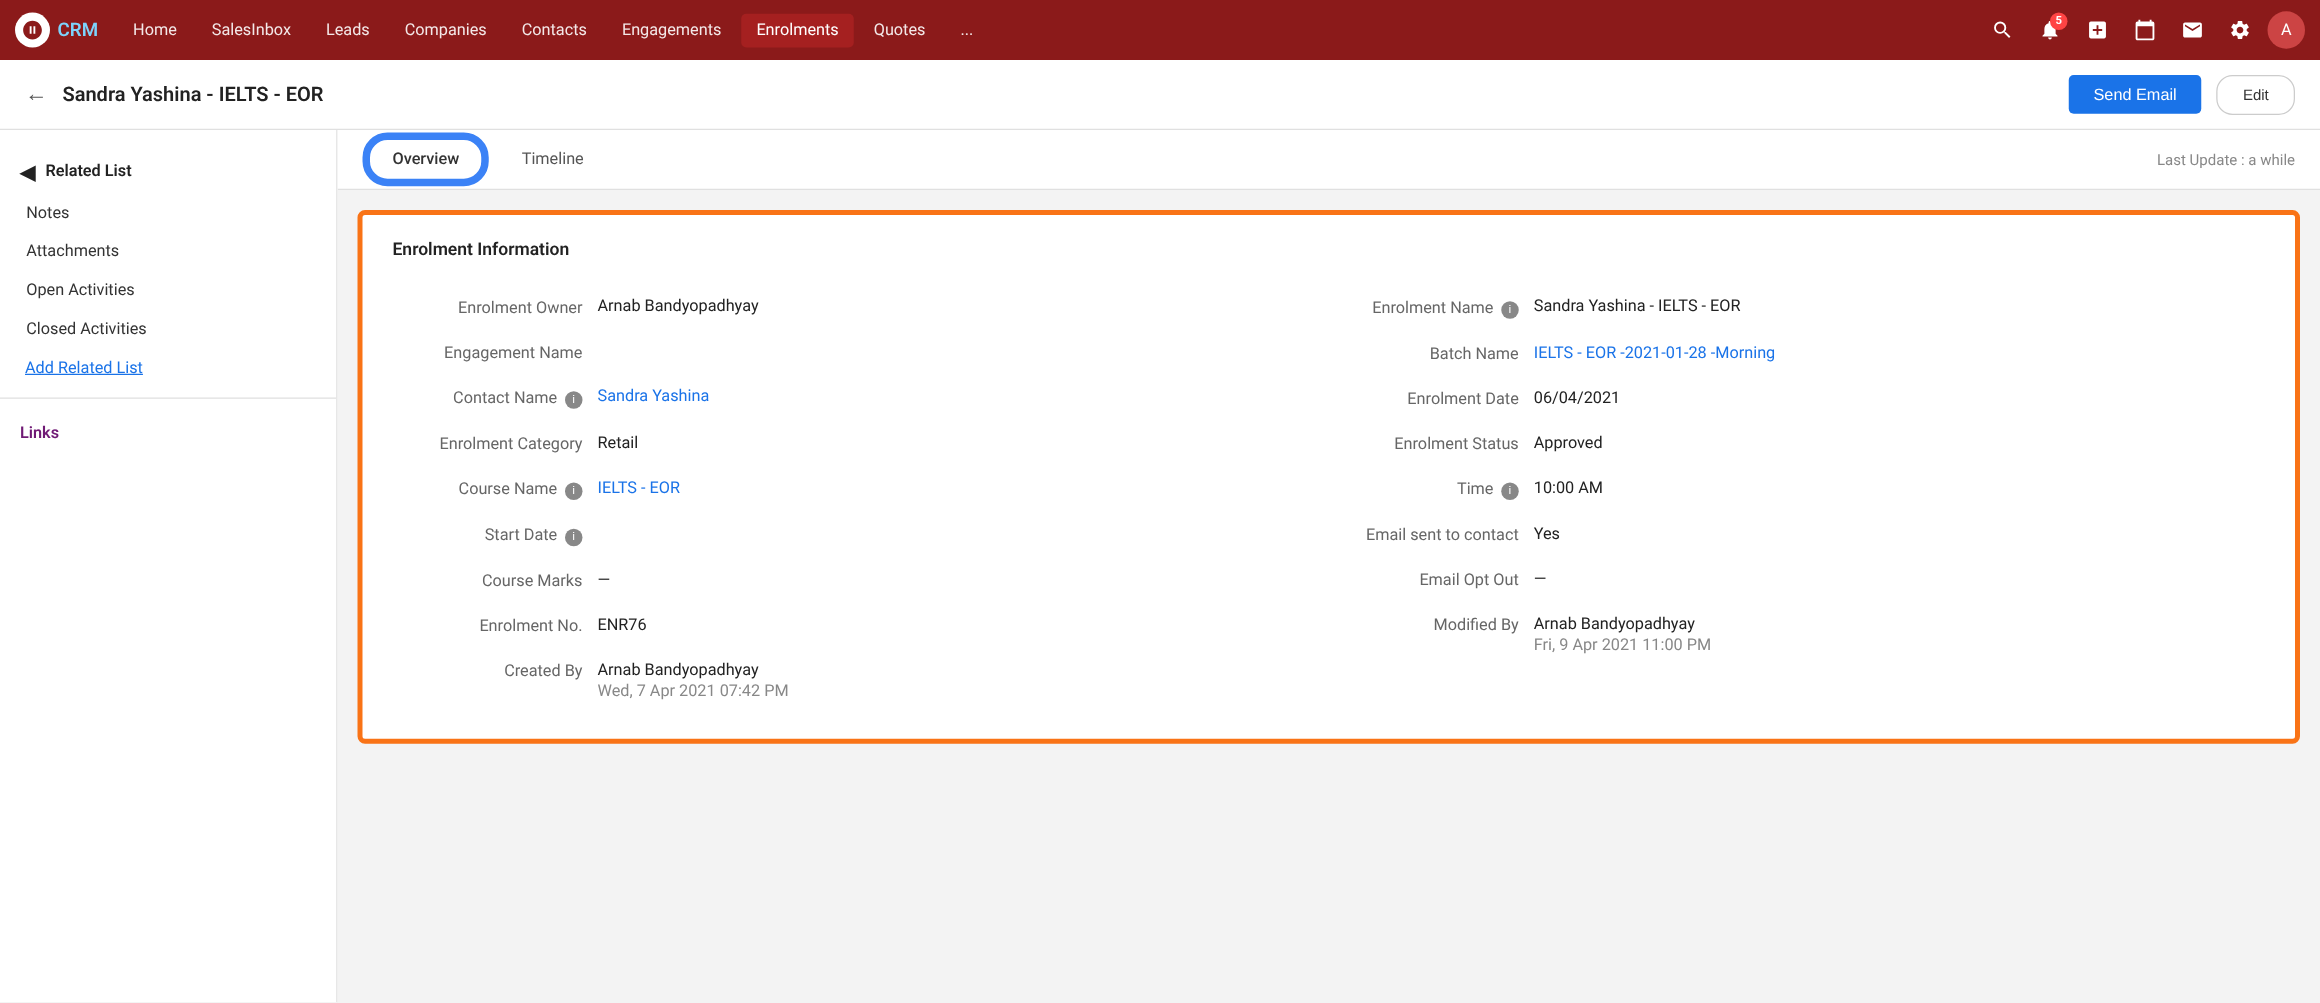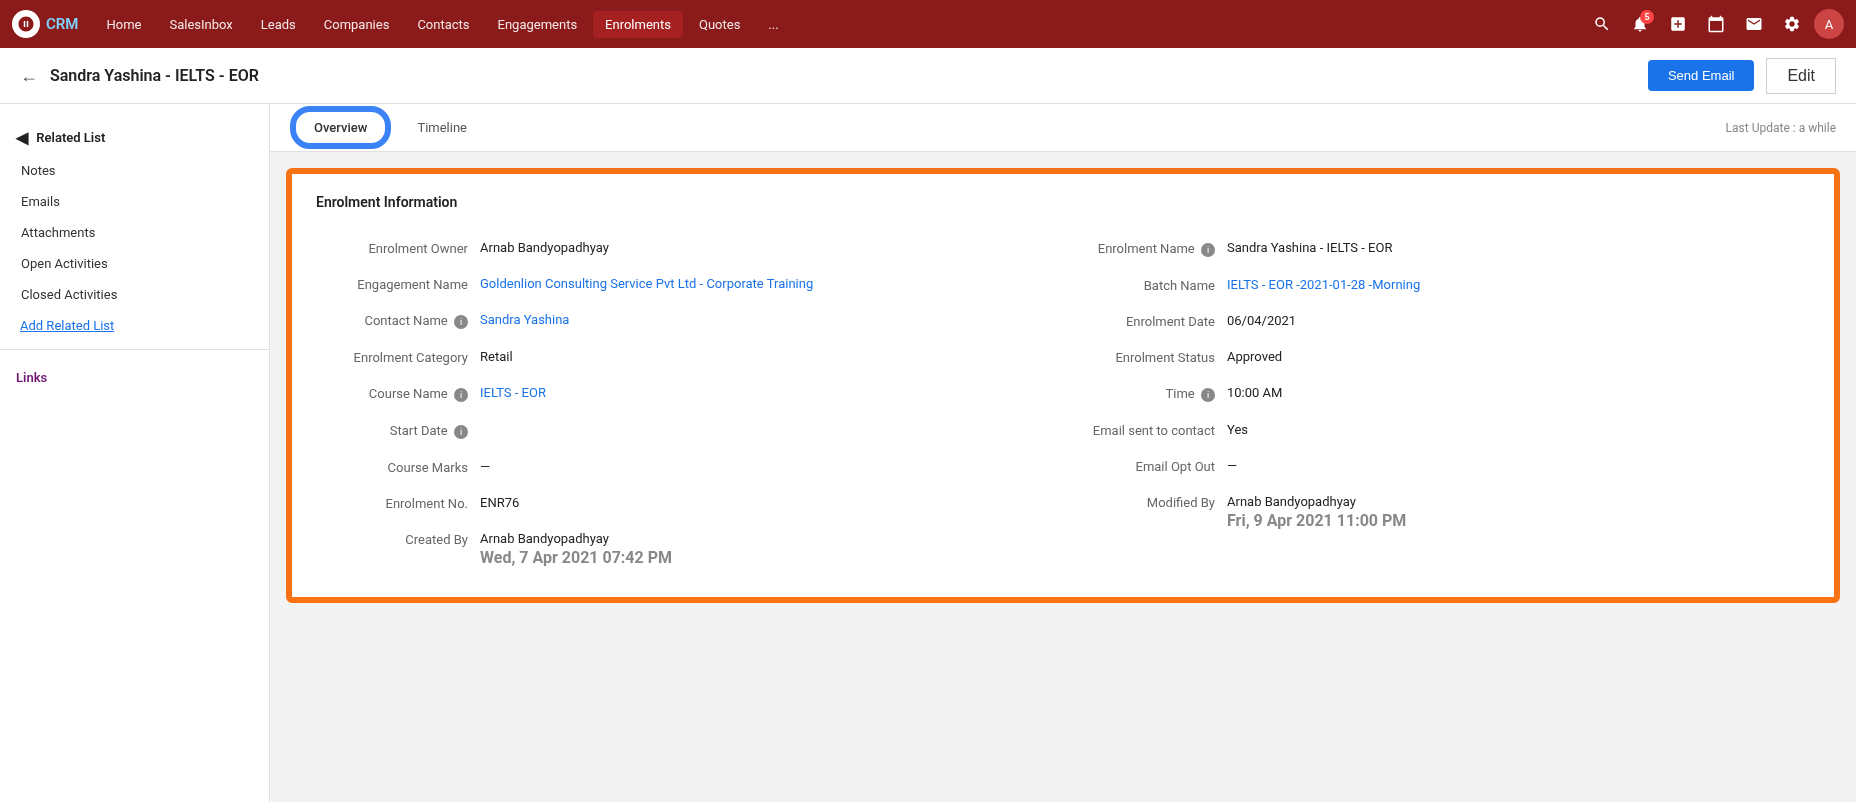--- a/index.html
+++ b/index.html
@@ -115,22 +115,22 @@
       border-radius: 4px;
       font-size: 13px;
       cursor: pointer;
       font-weight: 500;
     }
     .btn-edit {
       background: white;
       color: #333;
       border: 1px solid #ccc;
       padding: 8px 20px;
-      border-radius: 0;
-      font-size: 16px;
+      border-radius: 13px;
+      font-size: 12px;
       cursor: pointer;
     }
 
     
     .layout {
       display: flex;
       height: calc(100vh - 104px);
       overflow: hidden;
     }
 
@@ -210,21 +210,21 @@
       margin-left: auto;
       font-size: 12px;
       color: #888;
     }
 
     
     .detail-card {
       background: white;
       margin: 16px;
       border-radius: 6px;
-      border: 6px solid #f97316;
+      border: 4px solid #f97316;
       padding: 20px 24px;
     }
     .detail-card-title {
       font-size: 14px;
       font-weight: 600;
       color: #222;
       margin-bottom: 20px;
     }
     .fields-grid {
       display: grid;
@@ -248,24 +248,23 @@
     .field-value {
       color: #222;
       font-size: 13px;
       flex: 1;
     }
     .field-value.link {
       color: #1a73e8;
       cursor: pointer;
     }
     .field-value .sub-text {
-      font-size: 16px;
+      font-size: 13px;
       color: #888;
       margin-top: 2px;
-      font-weight: bold;
     }
     .info-icon {
       display: inline-flex;
       align-items: center;
       justify-content: center;
       width: 14px;
       height: 14px;
       border-radius: 50%;
       background: #888;
       color: white;
@@ -343,21 +342,20 @@
 </div>
 
 <div class="layout">
 
   <aside class="sidebar">
     <div class="sidebar-section-header">
       <span style="font-size:16px;">◀</span>
       <span>Related List</span>
     </div>
     <div class="sidebar-item">Notes</div>
-    <div class="sidebar-item">Emails</div>
     <div class="sidebar-item">Attachments</div>
     <div class="sidebar-item">Open Activities</div>
     <div class="sidebar-item">Closed Activities</div>
     <div class="sidebar-link">Add Related List</div>
     <div class="sidebar-divider"></div>
     <div class="sidebar-section-links">Links</div>
   </aside>
 
   <div class="main">
 
@@ -374,21 +372,20 @@
 
         <div>
 
           <div class="field-row">
             <span class="field-label">Enrolment Owner</span>
             <span class="field-value">Arnab Bandyopadhyay</span>
           </div>
 
           <div class="field-row">
             <span class="field-label">Engagement Name</span>
-            <span class="field-value link">Goldenlion Consulting Service Pvt Ltd - Corporate Training</span>
           </div>
 
           <div class="field-row">
             <span class="field-label">
               <span>Contact Name</span>
               <span class="info-icon">i</span>
             </span>
             <span class="field-value link">Sandra Yashina</span>
           </div>
 

